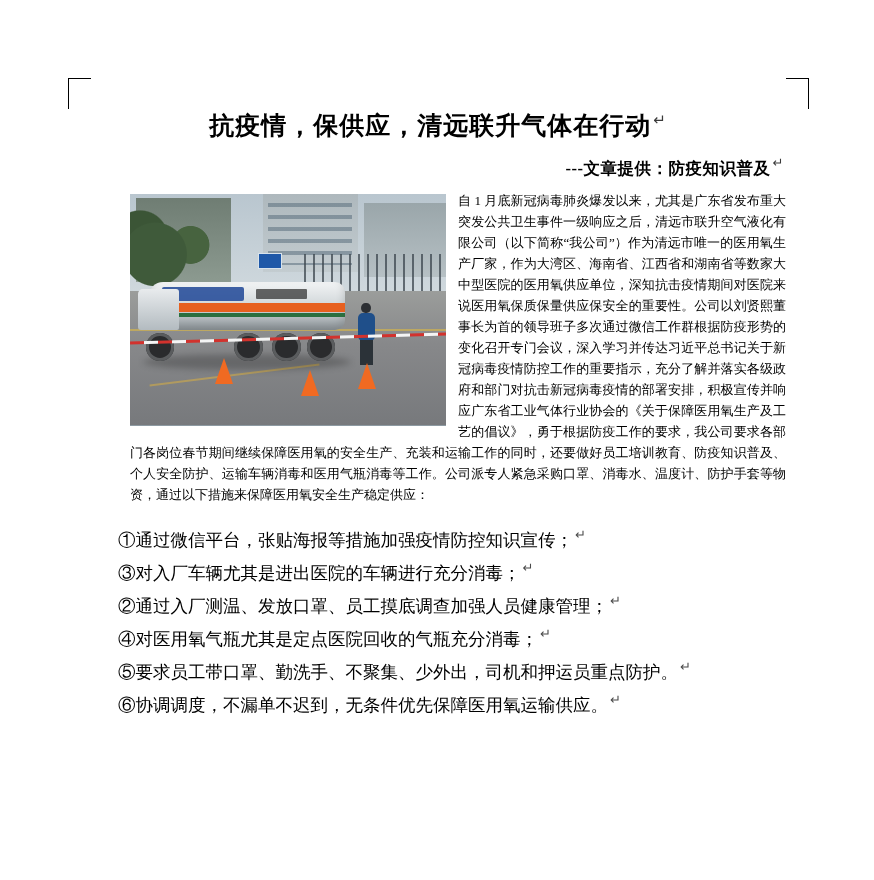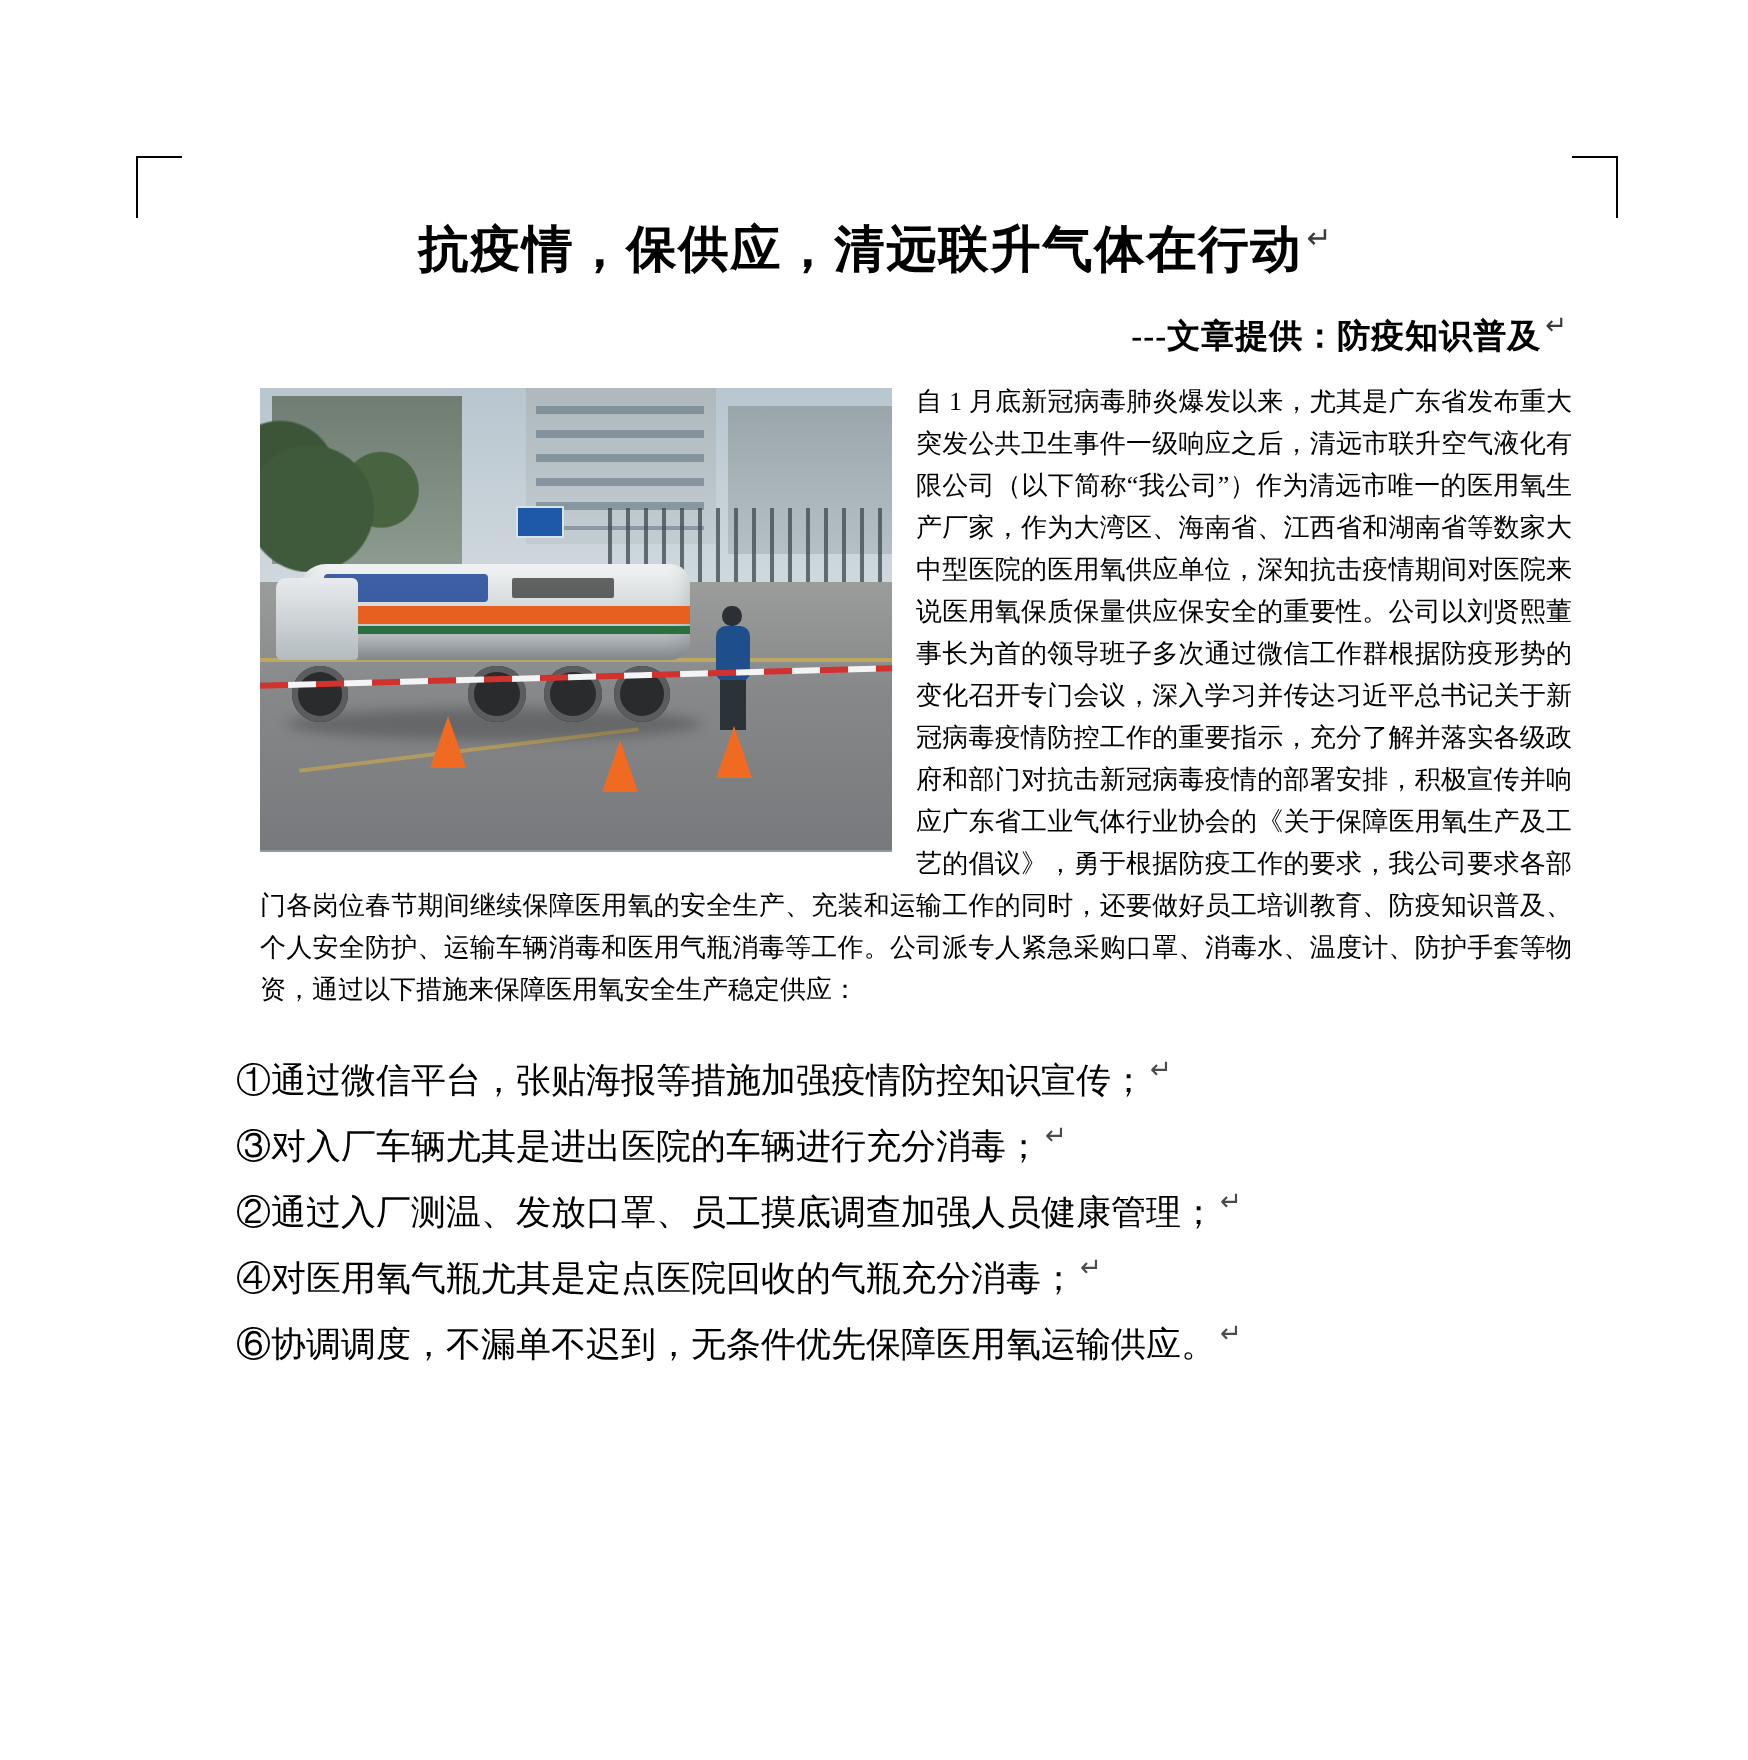--- a/index.html
+++ b/index.html
@@ -290,17 +290,18 @@
       </div>
 
       <span>自 1 月底新冠病毒肺炎爆发以来，尤其是广东省发布重大突发公共卫生事件一级响应之后，清远市联升空气液化有限公司（以下简称“我公司”）作为清远市唯一的医用氧生产厂家，作为大湾区、海南省、江西省和湖南省等数家大中型医院的医用氧供应单位，深知抗击疫情期间对医院来说医用氧保质保量供应保安全的重要性。公司以刘贤熙董事长为首的领导班子多次通过微信工作群根据防疫形势的变化召开专门会议，深入学习并传达习近平总书记关于新冠病毒疫情防控工作的重要指示，充分了解并落实各级政府和部门对抗击新冠病毒疫情的部署安排，积极宣传并响应广东省工业气体行业协会的《关于保障医用氧生产及工艺的倡议》，勇于根据防疫工作的要求，我公司要求各部门各岗位春节期间继续保障医用氧的安全生产、充装和运输工作的同时，还要做好员工培训教育、防疫知识普及、个人安全防护、运输车辆消毒和医用气瓶消毒等工作。公司派专人紧急采购口罩、消毒水、温度计、防护手套等物资，通过以下措施来保障医用氧安全生产稳定供应：</span>
     </div>
 
     <div class="list-block">
       <div class="list-item"><span>①通过微信平台，张贴海报等措施加强疫情防控知识宣传；</span><span class="para-mark">↵</span></div>
       <div class="list-item"><span>③对入厂车辆尤其是进出医院的车辆进行充分消毒；</span><span class="para-mark">↵</span></div>
       <div class="list-item"><span>②通过入厂测温、发放口罩、员工摸底调查加强人员健康管理；</span><span class="para-mark">↵</span></div>
       <div class="list-item"><span>④对医用氧气瓶尤其是定点医院回收的气瓶充分消毒；</span><span class="para-mark">↵</span></div>
+      <div class="list-item"><span>⑤要求员工带口罩、勤洗手、不聚集、少外出，司机和押运员重点防护。</span><span class="para-mark">↵</span></div>
       <div class="list-item"><span>⑥协调调度，不漏单不迟到，无条件优先保障医用氧运输供应。</span><span class="para-mark">↵</span></div>
     </div>
 
   </div>
 </div>
 
 </body></html>

